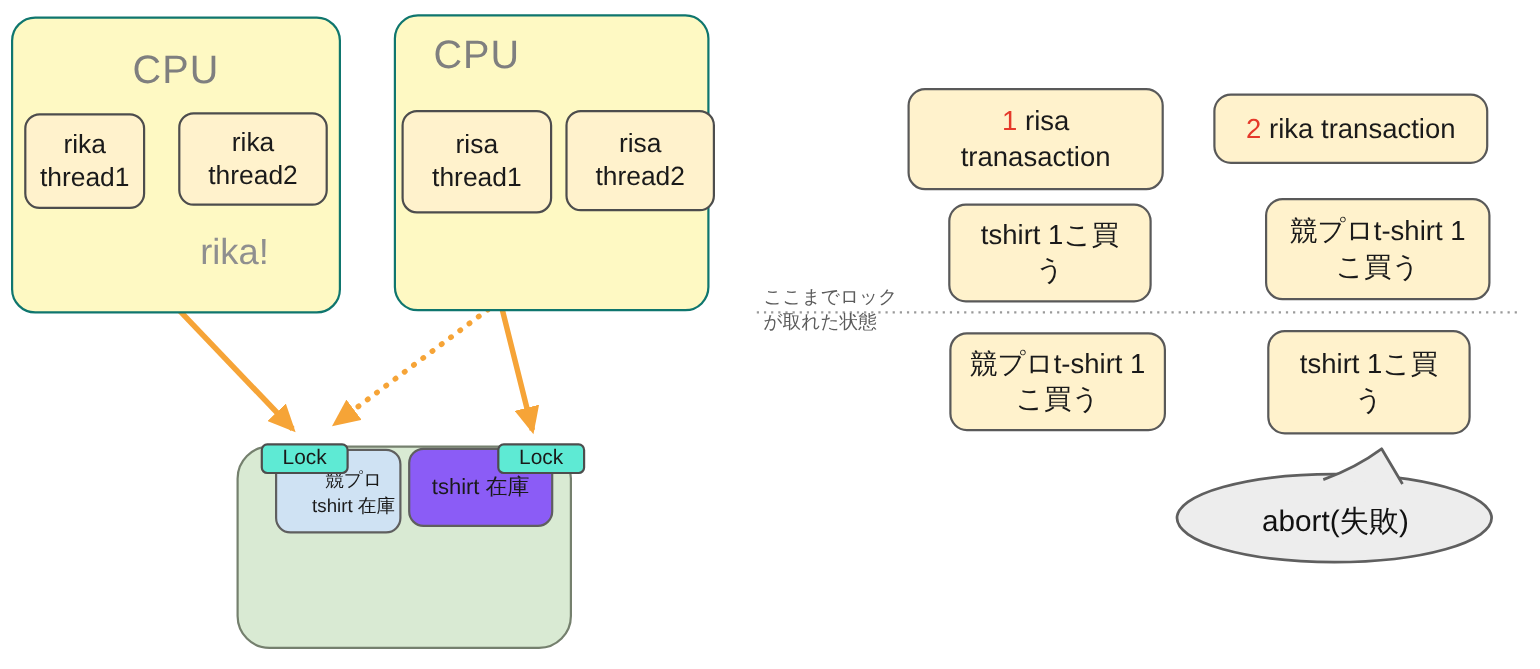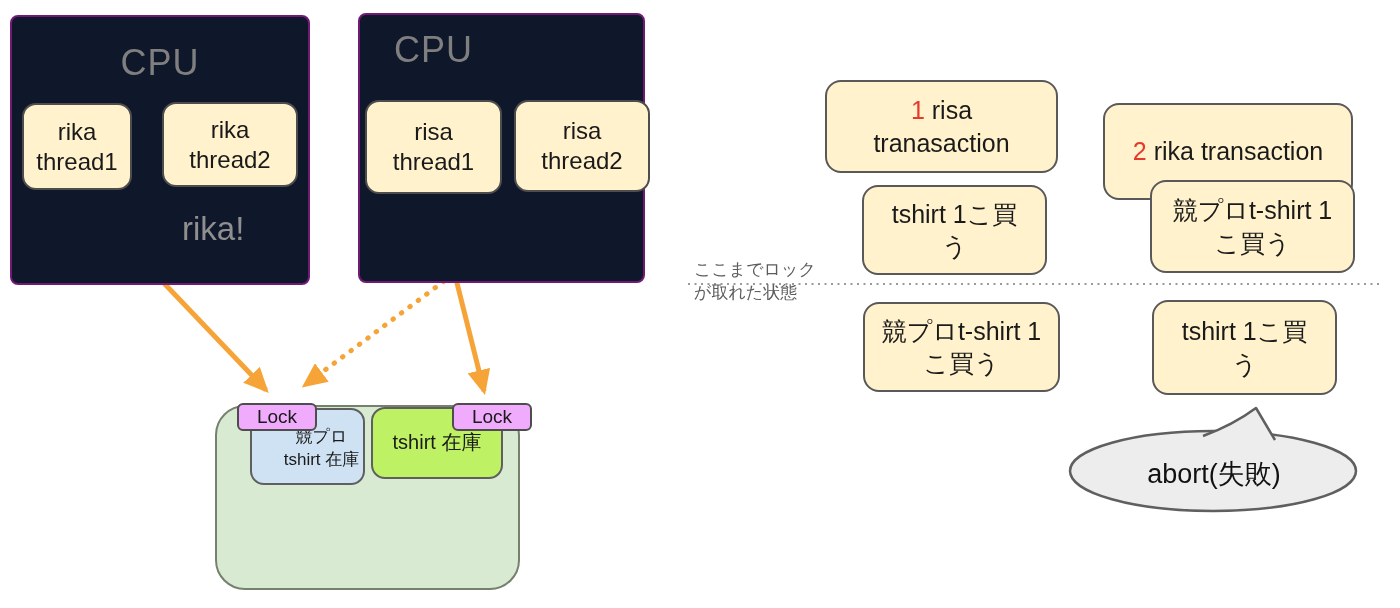--- a/index.html
+++ b/index.html
@@ -4,36 +4,36 @@
 <style>
   html,body{margin:0;padding:0;background:#fff;}
   .stage{
     position:relative;width:1400px;height:608px;background:#ffffff;overflow:hidden;
     font-family:"Liberation Sans","DejaVu Sans",sans-serif;color:#1a1a1a;
   }
   .abs{position:absolute;box-sizing:border-box;}
   .svg-layer{position:absolute;left:0;top:0;width:1400px;height:608px;pointer-events:none;}
 
   
-  .cpu{background:#0f172a;border:2px solid #701a75;border-radius:8px;}
+  .cpu{background:#fef9c3;border:2px solid #0f766e;border-radius:22px;}
   .cpu-title{color:#7f7f7f;font-size:36px;letter-spacing:1px;}
   .cpu-title.centered{width:100%;text-align:center;top:25px;left:0;}
   .thread{background:#FFF2CC;border:2px solid #4d4d4d;border-radius:14px;
     display:flex;align-items:center;justify-content:center;text-align:center;
     font-size:24px;line-height:1.25;padding:0 8px;}
   .abort-note{color:#8f8f8f;font-size:33px;}
 
   
   .mem{background:#D9EAD3;border:2px solid #75806e;border-radius:30px;}
   .mem-label{font-size:31px;color:#111;}
   .stock-blue{background:#CFE2F3;border:2px solid #5f5f5f;border-radius:14px;
     text-align:center;font-size:17px;line-height:1.35;padding-top:16px;z-index:2;padding-left:28px;}
-  .stock-pink{background:#bef264;border:2px solid #5f5f5f;border-radius:14px;
+  .stock-pink{background:#8b5cf6;border:2px solid #5f5f5f;border-radius:14px;
     text-align:center;font-size:20px;padding-top:20px;z-index:2;}
-  .lock-tag{background:#f0abfc;border:2px solid #4d4d4d;border-radius:6px;
+  .lock-tag{background:#5eead4;border:2px solid #4d4d4d;border-radius:6px;
     display:flex;align-items:center;justify-content:center;font-size:19px;z-index:3;}
 
   
   .txbox{background:#FFF2CC;border:2px solid #595959;border-radius:16px;
     display:flex;align-items:center;justify-content:center;text-align:center;
     font-size:25px;line-height:1.3;}
   .txbox .inner{width:100%;}
   .tx-num{color:#E5392A;margin-right:7px;}
   .pad-header1{padding:0 16px;justify-content:flex-end;}
   .pad-step-narrow{padding:0 18px;}
@@ -96,21 +96,21 @@
   </div>
   <div class="abs lock-tag" style="left:452px;top:403px;width:80px;height:28px;">
     <span>Lock</span>
   </div>
 
   <div class="abs txbox pad-header1" style="left:825px;top:80px;width:233px;height:93px;">
     <div class="inner">
       <span class="tx-num">1</span><span>risa tranasaction</span>
     </div>
   </div>
-  <div class="abs txbox" style="left:1103px;top:103px;width:250px;height:97px;padding:0 10px;">
+  <div class="abs txbox" style="left:1103px;top:85px;width:250px;height:64px;padding:0 10px;">
     <div class="inner">
       <span class="tx-num">2</span><span>rika transaction</span>
     </div>
   </div>
 
   <div class="abs txbox pad-step-narrow" style="left:862px;top:185px;width:185px;height:90px;">
     <span>tshirt 1こ買う</span>
   </div>
   <div class="abs txbox pad-step-wide" style="left:1150px;top:180px;width:205px;height:93px;">
     <span>競プロt-shirt 1こ買う</span>

